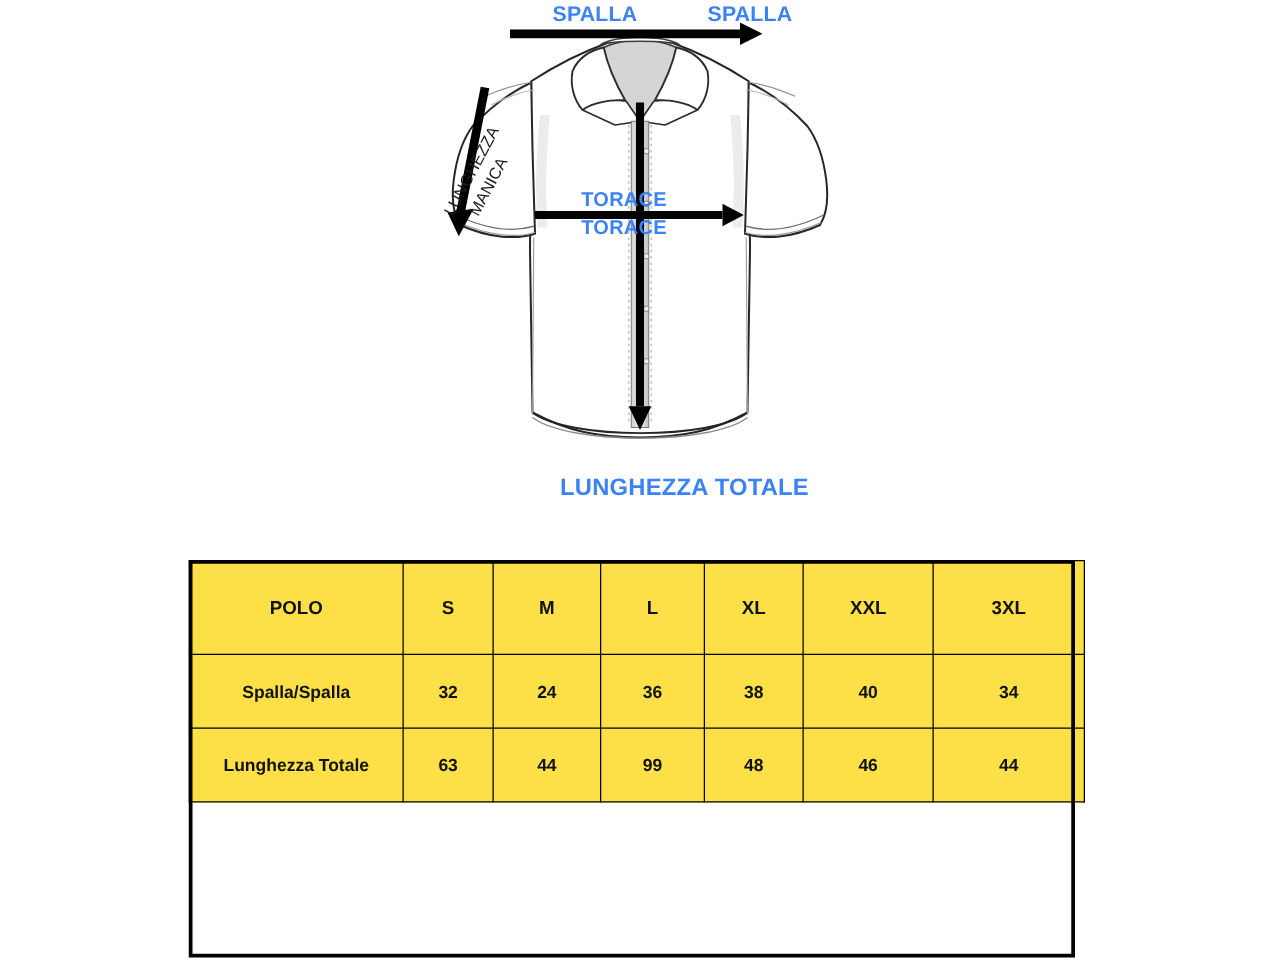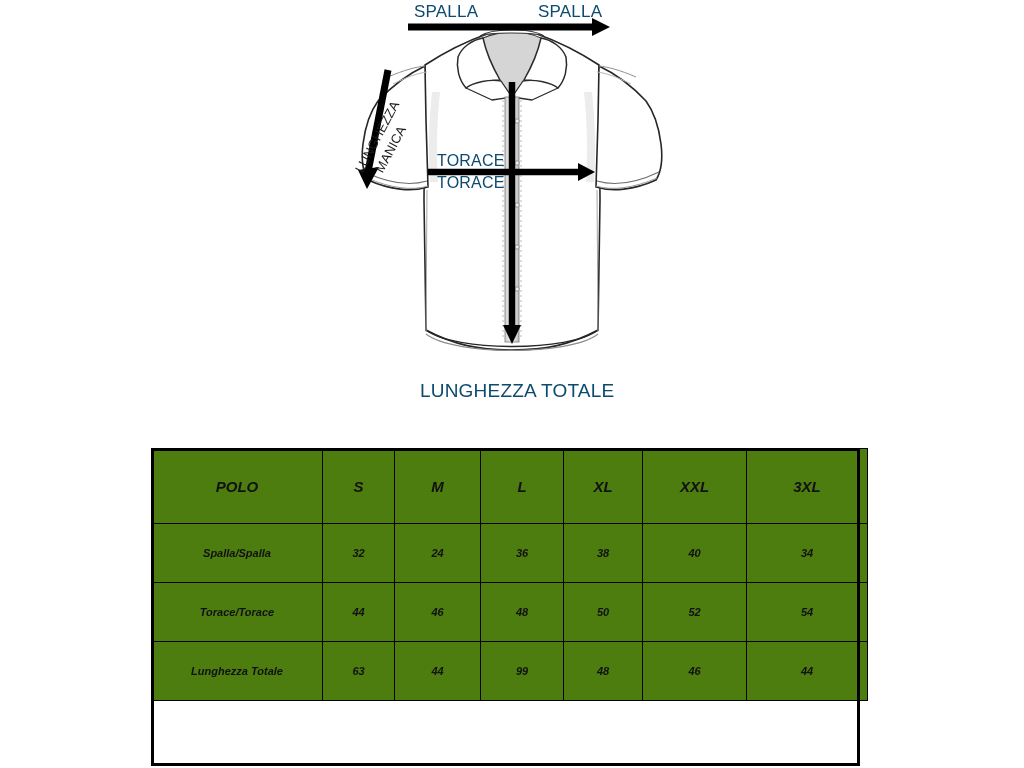--- a/index.html
+++ b/index.html
@@ -28,24 +28,25 @@
     position: absolute;
     left: 0;
     top: 0;
     width: 1024px;
     height: 420px;
   }
 
   .diagram-label {
     position: absolute;
     font-family: "Liberation Sans", sans-serif;
-    font-weight: 400;
-    color: #0c4a6e;
+    font-weight: 700;
+    color: #3b82f6;
     white-space: nowrap;
     letter-spacing: 0.2px;
+    margin-left: 28px;
   }
   #label-spalla-left  { left: 414px; top: 2px;  font-size: 17px; }
   #label-spalla-right { left: 538px; top: 2px;  font-size: 17px; }
   #label-torace-top   { left: 437px; top: 152px; font-size: 16px; }
   #label-torace-bottom{ left: 437px; top: 174px; font-size: 16px; }
   #label-lunghezza-totale { left: 420px; top: 380px; font-size: 19px; }
 
   .rot-label {
     position: absolute;
     font-size: 13px;
@@ -67,30 +68,29 @@
   #size-table-wrap {
     position: absolute;
     left: 151px;
     top: 448px;
     width: 709px;
   }
   table.size-table {
     border-collapse: collapse;
     width: 709px;
     table-layout: fixed;
-    background: #4d7c0f;
-    font-style: italic;
+    background: #fde047;
   }
   table.size-table td {
     border: 1.6px solid #000000;
     text-align: center;
     vertical-align: middle;
     font-family: "Liberation Sans", sans-serif;
     font-weight: bold;
-    font-size: 11px;
+    font-size: 14px;
     color: #111111;
     padding: 0;
   }
   table.size-table tr { height: 59px; }
   table.size-table tr.header-row { height: 75px; }
   table.size-table tr.header-row td { font-size: 15px; }
   td.col-label { width: 170px; }
   td.col-s   { width: 71px; }
   td.col-m   { width: 85px; }
   td.col-l   { width: 82px; }
@@ -246,29 +246,20 @@
       <tr>
         <td class="col-label">Spalla/Spalla</td>
         <td class="col-s">32</td>
         <td class="col-m">24</td>
         <td class="col-l">36</td>
         <td class="col-xl">38</td>
         <td class="col-xxl">40</td>
         <td class="col-3xl">34</td>
       </tr>
 
-      <tr>
-        <td class="col-label">Torace/Torace</td>
-        <td class="col-s">44</td>
-        <td class="col-m">46</td>
-        <td class="col-l">48</td>
-        <td class="col-xl">50</td>
-        <td class="col-xxl">52</td>
-        <td class="col-3xl">54</td>
-      </tr>
 
 
       <tr>
         <td class="col-label">Lunghezza Totale</td>
         <td class="col-s">63</td>
         <td class="col-m">44</td>
         <td class="col-l">99</td>
         <td class="col-xl">48</td>
         <td class="col-xxl">46</td>
         <td class="col-3xl">44</td>

